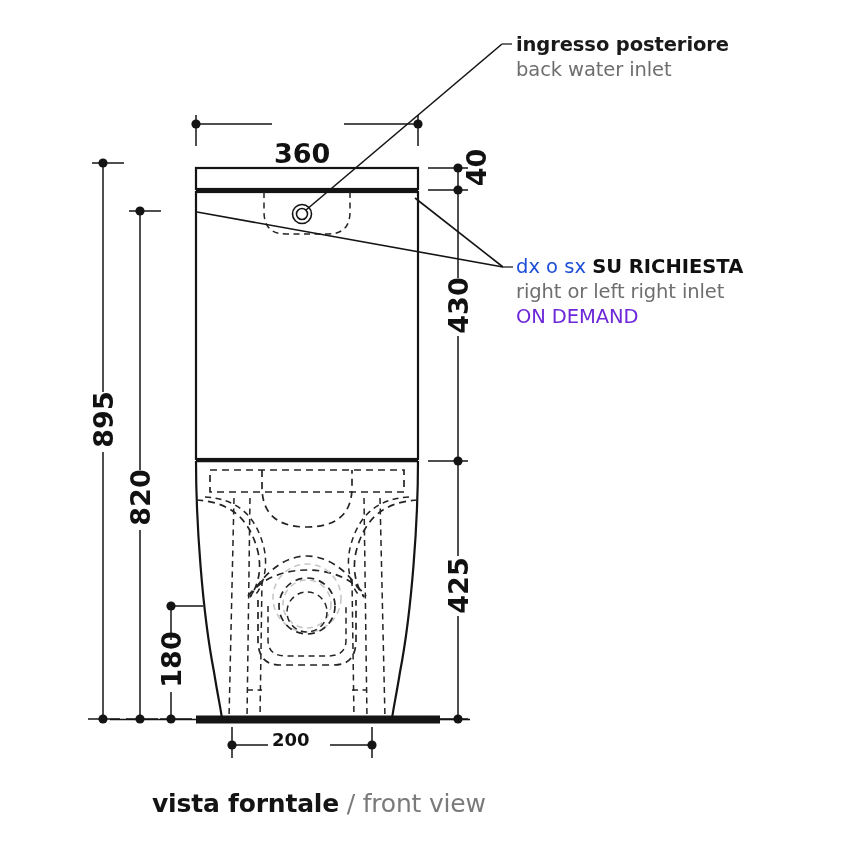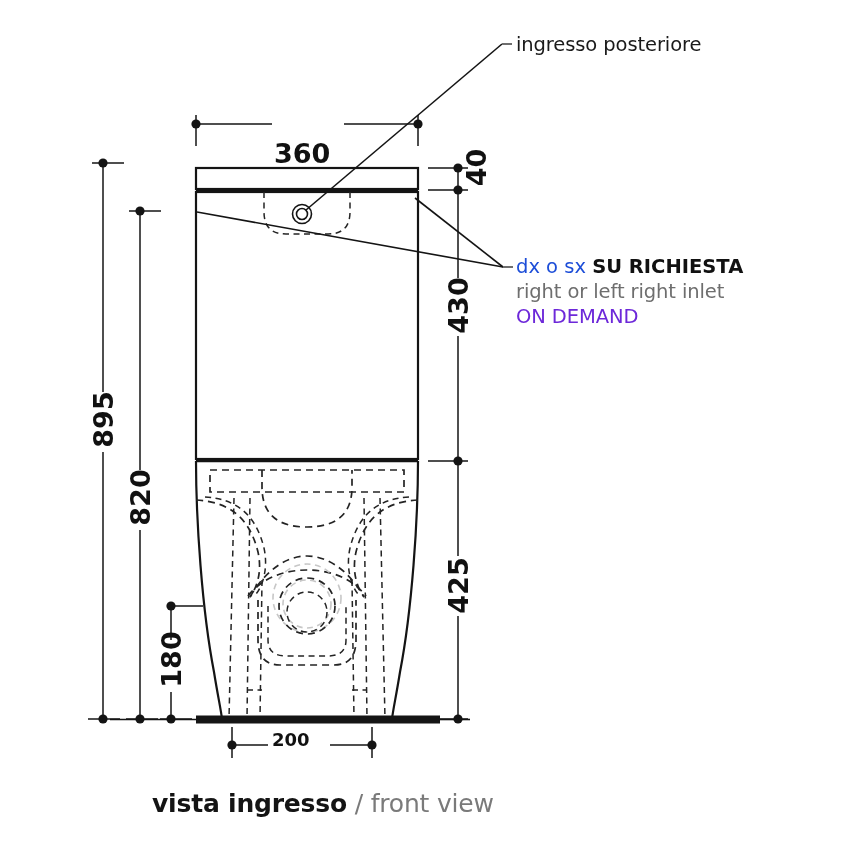--- a/index.html
+++ b/index.html
@@ -2,21 +2,21 @@
 <html><head>
 <meta charset="utf-8">
 <style>
   html,body{margin:0;padding:0;background:#ffffff;}
   body{width:850px;height:850px;overflow:hidden;
        font-family:"DejaVu Sans","Liberation Sans",sans-serif;color:#1a1a1a;}
   #stage{position:relative;width:850px;height:850px;background:#fff;}
   svg#drawing{position:absolute;left:0;top:0;width:850px;height:850px;}
 
   .anno{position:absolute;line-height:1.28;}
-  .it-bold{font-weight:400;font-size:19.5px;color:#1a1a1a;letter-spacing:-0.1px;white-space:nowrap;}
+  .it-bold{font-weight:700;font-size:19.5px;color:#1a1a1a;letter-spacing:-0.1px;white-space:nowrap;}
   .en-gray{font-weight:400;font-size:19.5px;color:#6e6e6e;letter-spacing:-0.1px;white-space:nowrap;}
   .en-bold-dark{font-weight:400;font-size:19.5px;color:#6d28d9;letter-spacing:-0.1px;white-space:nowrap;}
   .mix{white-space:nowrap;font-size:19.5px;}
   .mix .reg{font-weight:400;color:#1d4ed8;}
   .mix .str{font-weight:700;color:#111;}
 
   .caption{position:absolute;left:152px;top:789px;white-space:nowrap;}
   .caption .c1{font-weight:700;font-size:25px;color:#141414;letter-spacing:-0.2px;}
   .caption .c2{font-weight:400;font-size:25px;color:#7a7a7a;letter-spacing:-0.2px;}
 
@@ -196,27 +196,28 @@
   <div class="dim dim-v" style="left:70px;top:404px;width:66px;text-align:center;">895</div>
   <div class="dim dim-v" style="left:107px;top:482px;width:66px;text-align:center;">820</div>
   <div class="dim dim-v" style="left:138px;top:644px;width:66px;text-align:center;">180</div>
 
   <div class="dim dim-v" style="left:443px;top:152px;width:66px;text-align:center;">40</div>
   <div class="dim dim-v" style="left:425px;top:290px;width:66px;text-align:center;">430</div>
   <div class="dim dim-v" style="left:425px;top:570px;width:66px;text-align:center;">425</div>
 
   <div class="anno" style="left:516px;top:33px;">
     <div class="it-bold">ingresso posteriore</div>
+    <div class="en-gray">back water inlet</div>
   </div>
 
   <div class="anno" style="left:516px;top:255px;">
     <div class="mix">
       <span class="reg">dx o sx </span><span class="str">SU RICHIESTA</span>
     </div>
     <div class="en-gray">right or left right inlet</div>
     <div class="en-bold-dark">ON DEMAND</div>
   </div>
 
   <div class="caption">
-    <span class="c1">vista ingresso</span><span class="c2"> / </span><span class="c2">front view</span>
+    <span class="c1">vista forntale</span><span class="c2"> / </span><span class="c2">front view</span>
   </div>
 
 </div>
 
 </body></html>

